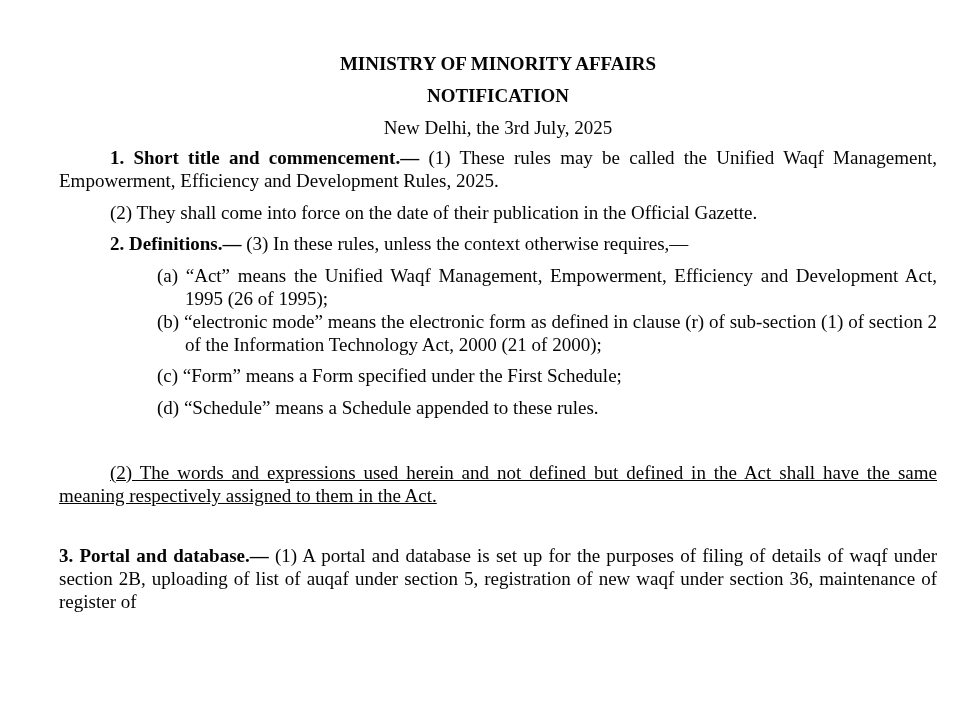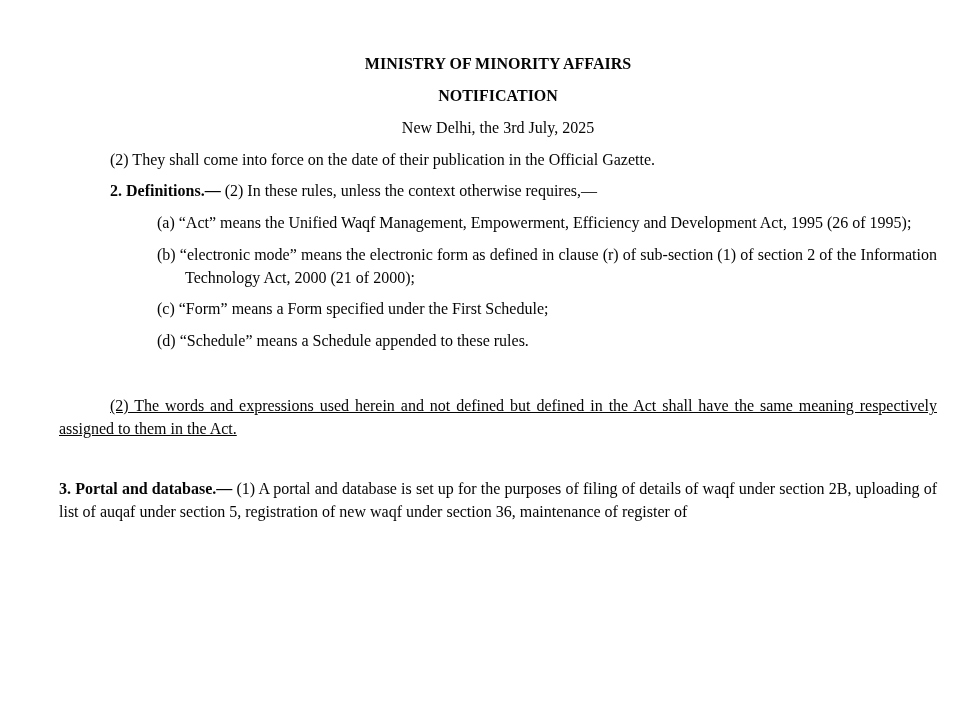--- a/index.html
+++ b/index.html
@@ -12,21 +12,21 @@
     height: 704px;
     overflow: hidden;
     font-family: "Liberation Serif", "DejaVu Serif", serif;
     color: #050505;
   }
   .doc {
     box-sizing: border-box;
     width: 975px;
     height: 568px;
     padding: 52px 38px 16px 59px;
-    font-size: 16px;
+    font-size: 19px;
     line-height: 23px;
   }
   .center {
     text-align: center;
     margin: 0;
   }
   .bold { font-weight: bold; }
   .t2 { margin-top: 9px; font-family: Liberation Serif, serif; }
   .dateline { margin-top: 9px; font-family: Liberation Serif, serif; }
   .p {
@@ -36,43 +36,44 @@
   .ind-gsr { text-indent: 64px; margin-top: 11px; }
   .ind-rule1 { text-indent: 51px; margin-top: 7px; }
   .ind-sub12 { text-indent: 51px; margin-top: 9px; }
   .ind-rule2 { text-indent: 51px; margin-top: 8px; }
   .clause {
     margin: 0 0 0 126px;
     text-indent: -28px;
     text-align: justify;
   }
   .cl-a { margin-top: 9px; }
-  .cl-b { margin-top: 9px; }
+  .cl-b { }
   .cl-c { margin-top: 8px; }
   .cl-d { margin-top: 9px; }
   .ind-sub22 { text-indent: 51px; margin-top: 42px; text-decoration: underline; }
   .flush-rule3 { text-indent: 0; margin-top: 37px; }
   b { font-weight: bold; }
 </style>
 </head>
 <body>
 
 <div class="doc">
 
   <p class="center bold">MINISTRY OF MINORITY AFFAIRS</p>
 
   <p class="center bold t2">NOTIFICATION</p>
 
   <p class="center dateline">New Delhi, the 3rd July, 2025</p>
 
 
+  <p class="p ind-rule1"><b>1. Short title and commencement.—</b><span> (1) These rules may be called the Unified Waqf Management, Empowerment, Efficiency and Development Rules, 2025.</span></p>
 
   <p class="p ind-sub12"><span>(2) They shall come into force on the date of their publication in the Official Gazette.</span></p>
 
-  <p class="p ind-rule2"><b>2. Definitions.—</b><span> (2) In these rules, unless the context otherwise requires,—</span></p>
+  <p class="p ind-rule2"><b>2. Definitions.—</b><span> (3) In these rules, unless the context otherwise requires,—</span></p>
 
   <p class="clause cl-a">(a) “Act” means the Unified Waqf Management, Empowerment, Efficiency and Development Act, 1995 (26 of 1995);</p>
 
   <p class="clause cl-b">(b) “electronic mode” means the electronic form as defined in clause (r) of sub-section (1) of section 2 of the Information Technology Act, 2000 (21 of 2000);</p>
 
   <p class="clause cl-c">(c) “Form” means a Form specified under the First Schedule;</p>
 
   <p class="clause cl-d">(d) “Schedule” means a Schedule appended to these rules.</p>
 
   <p class="p ind-sub22"><span>(2) The words and expressions used herein and not defined but defined in the Act shall have the same meaning respectively assigned to them in the Act.</span></p>

